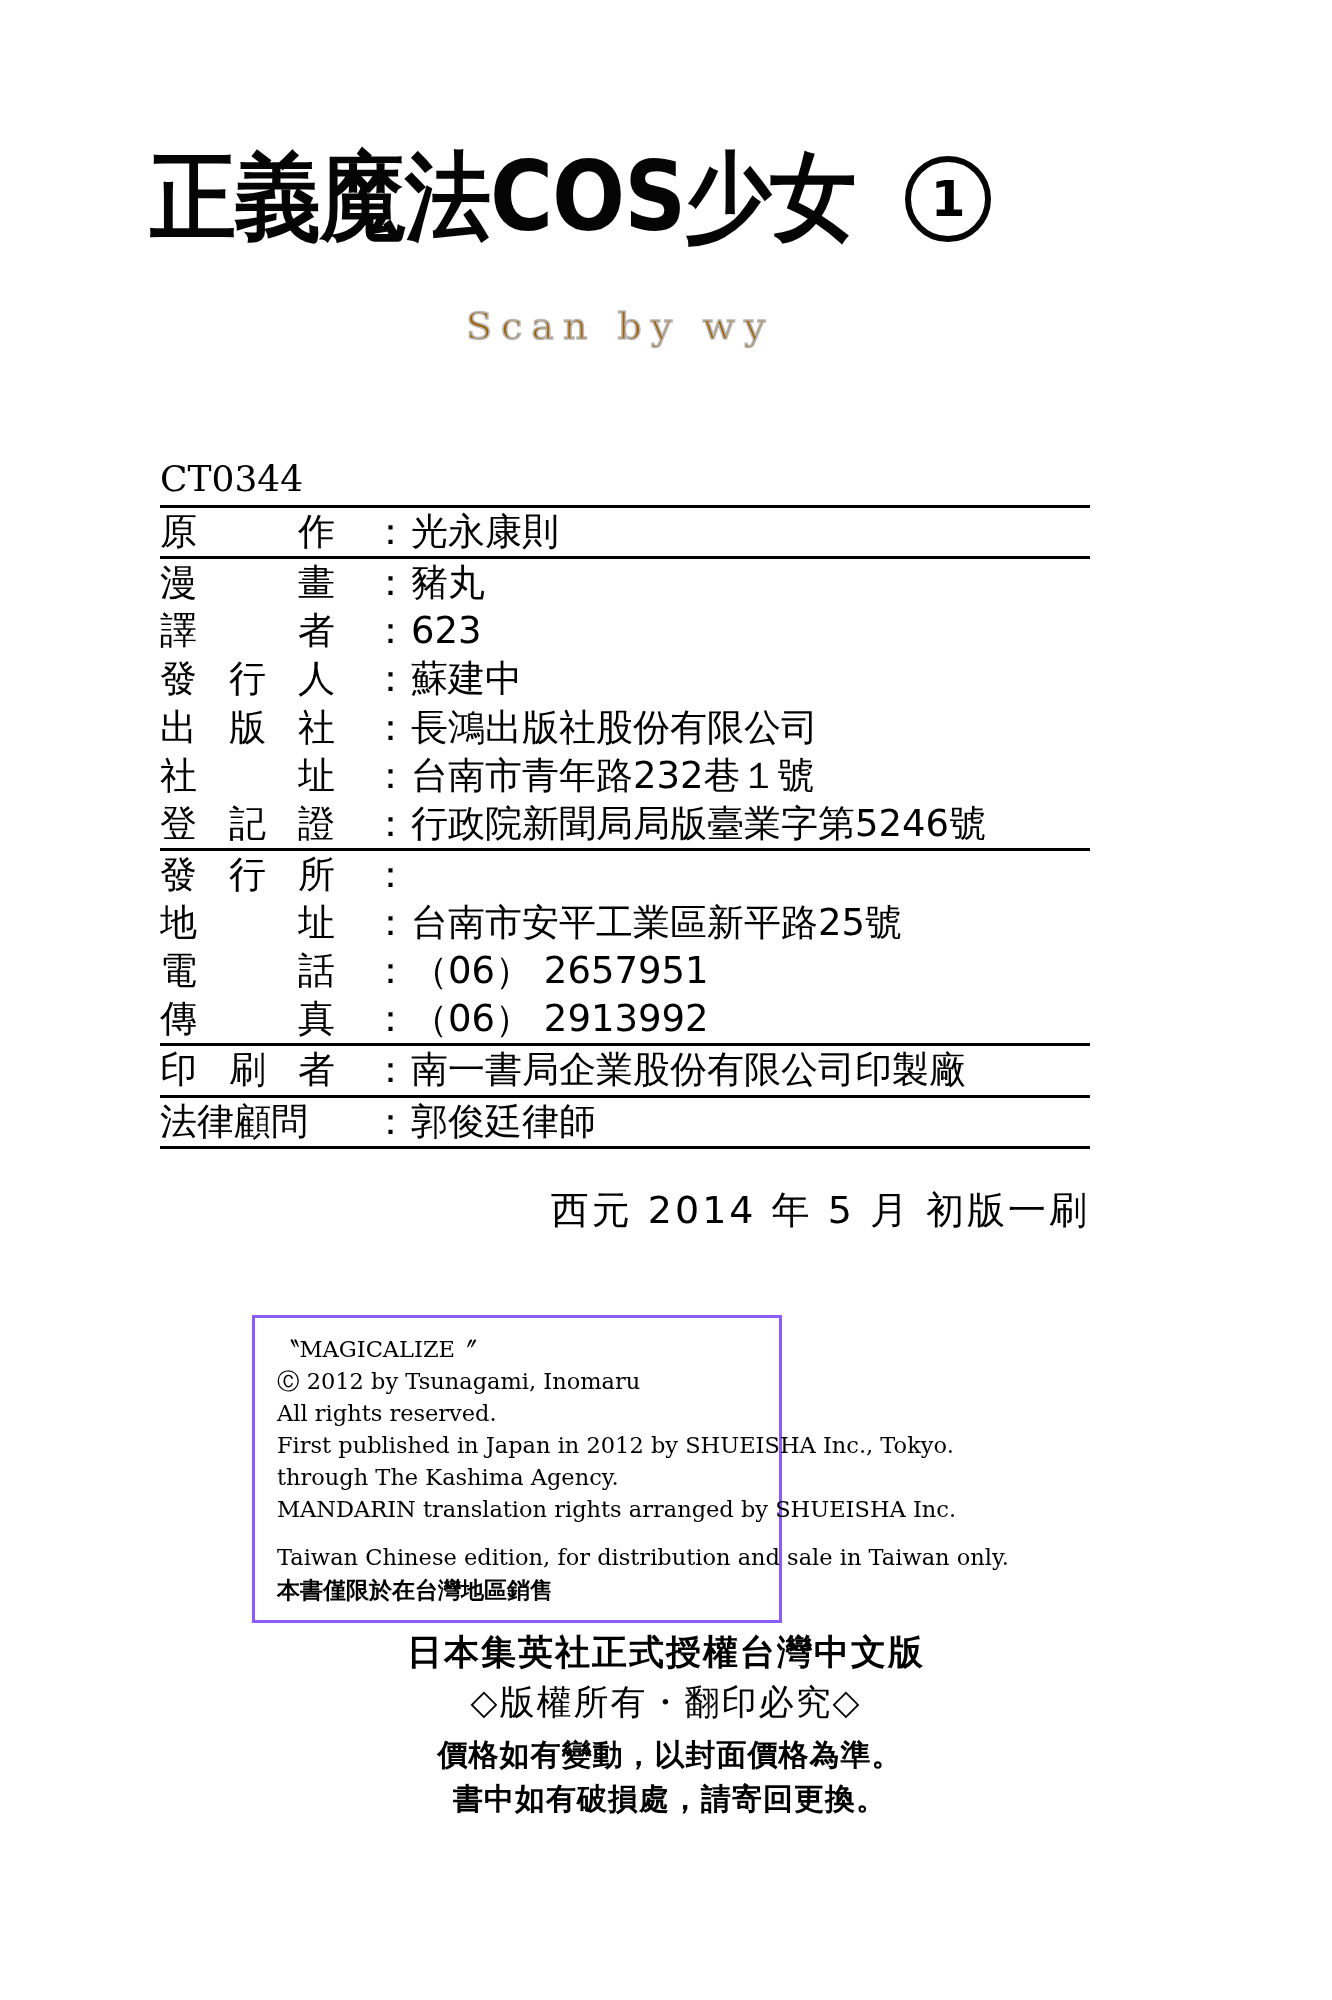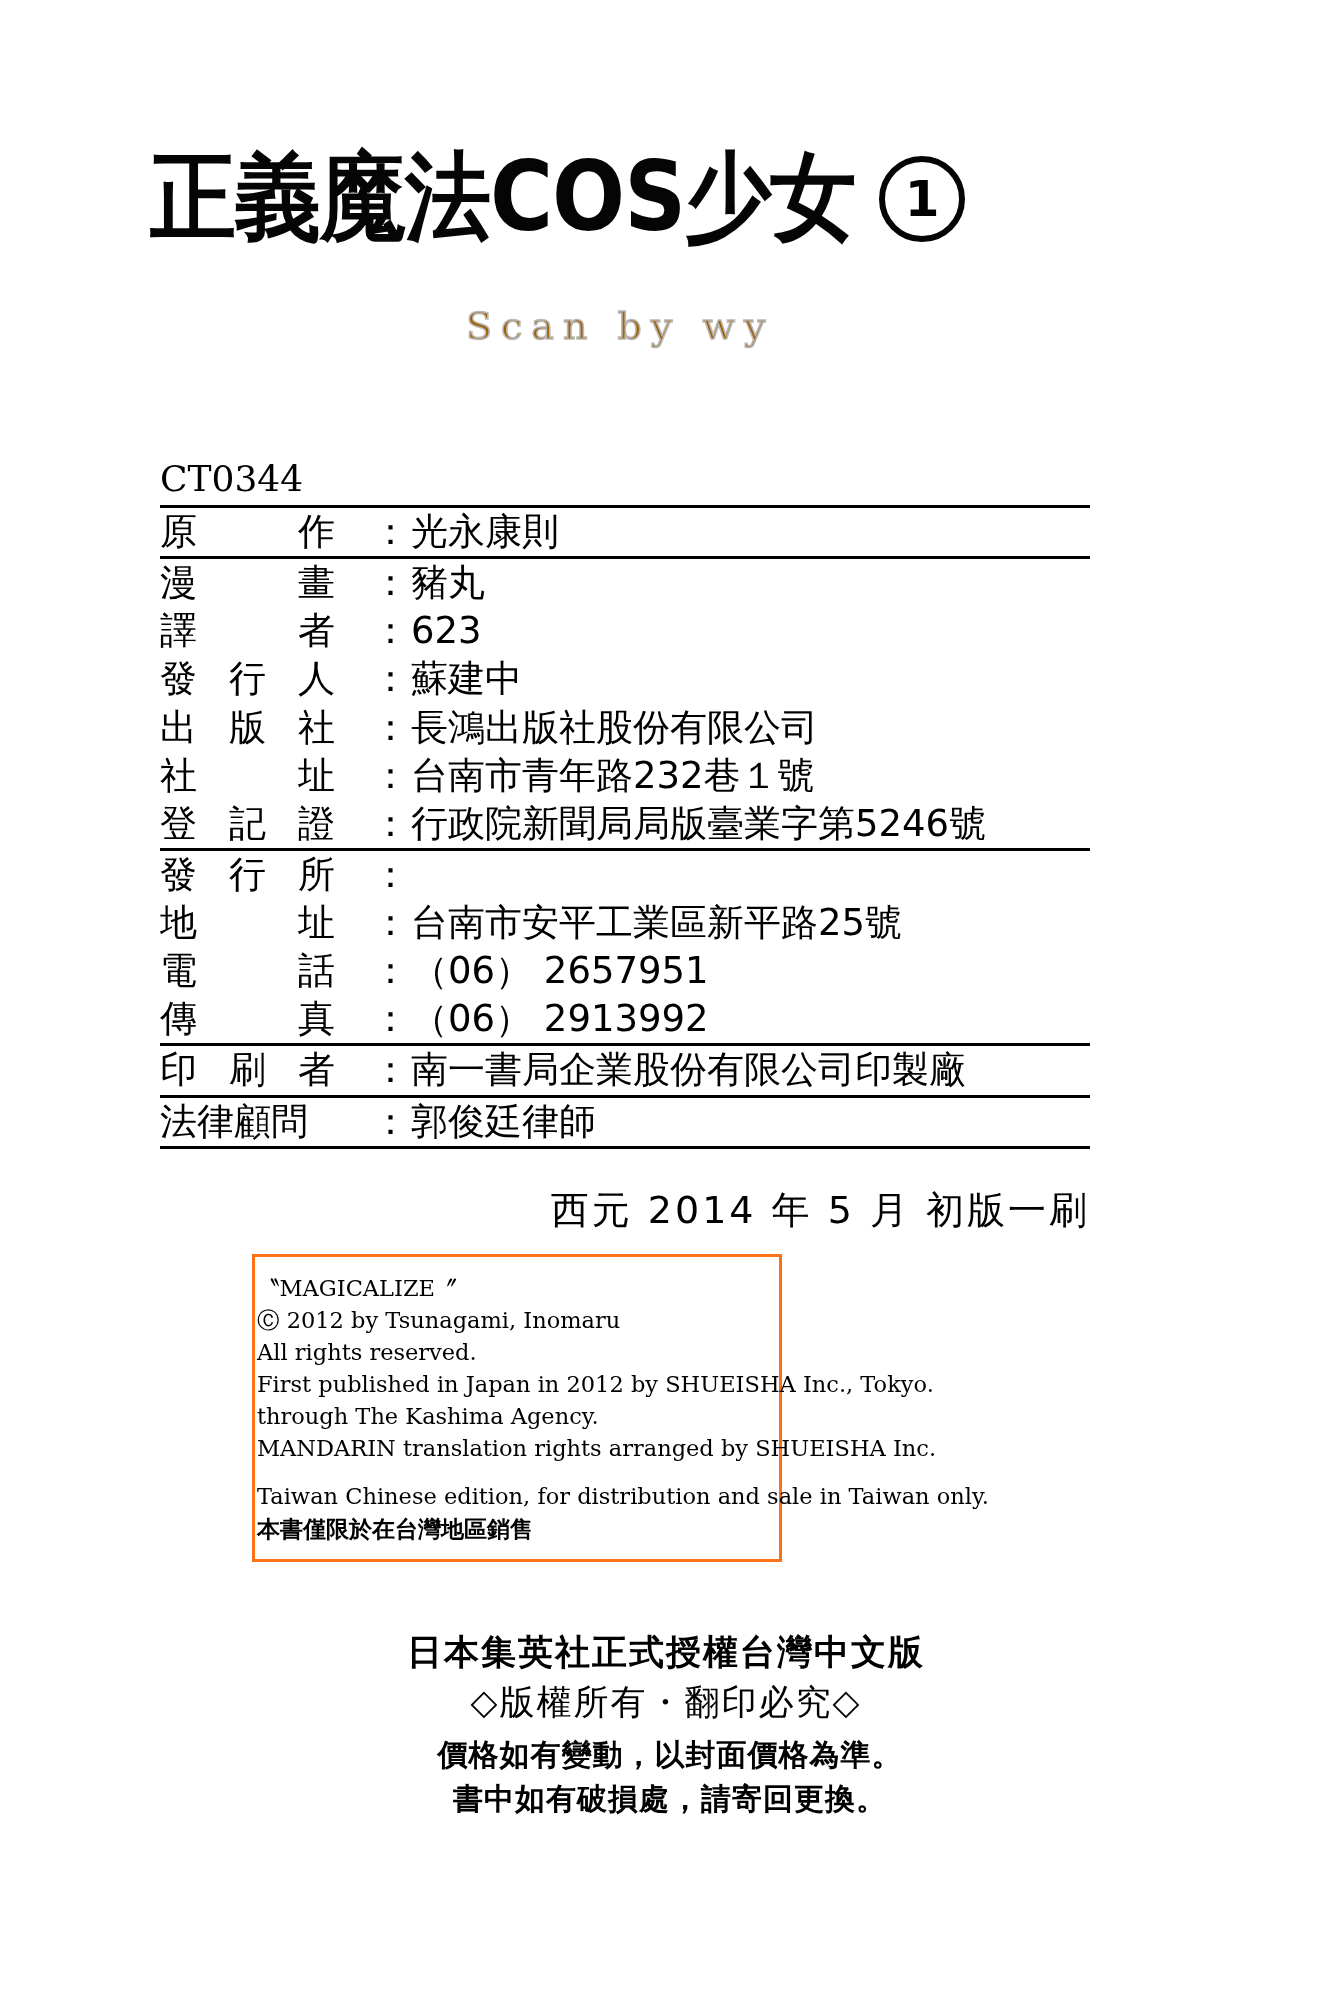--- a/index.html
+++ b/index.html
@@ -21,21 +21,21 @@
     inset: 0;
   }
 
   
   .title-row {
     position: absolute;
     left: 150px;
     top: 150px;
     display: flex;
     align-items: center;
-    gap: 2px;
+    gap: 28px;
   }
   .title-text {
     font-family: "DejaVu Sans", sans-serif;
     font-weight: 700;
     font-size: 86px;
     letter-spacing: -1px;
     line-height: 1;
     color: #050505;
     transform: scaleY(1.12);
     transform-origin: left center;
@@ -141,24 +141,24 @@
     font-family: "DejaVu Sans", sans-serif;
     font-size: 38px;
     letter-spacing: 3px;
     white-space: nowrap;
   }
 
   
   .copyright-box {
     position: absolute;
     left: 252px;
-    top: 1254px;
+    top: 1315px;
     width: 530px;
-    border: 3px solid #f97316;
-    padding: 16px 8px 14px 2px;
+    border: 3px solid #8b5cf6;
+    padding: 16px 8px 14px 22px;
     box-sizing: border-box;
     font-family: "DejaVu Serif", serif;
     font-size: 22.5px;
     line-height: 1.42;
   }
   .cr-line { white-space: nowrap; }
   .cr-gap { height: 16px; }
   .cr-cn {
     font-family: "DejaVu Sans", sans-serif;
     font-size: 23px;

